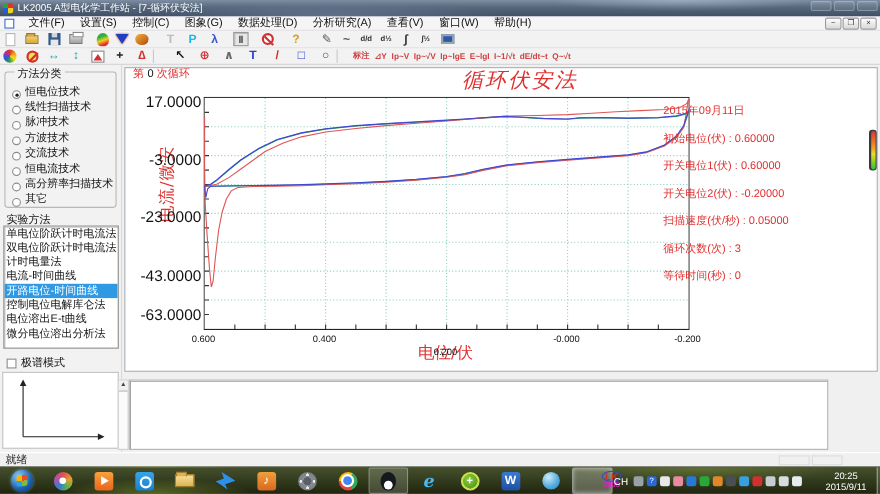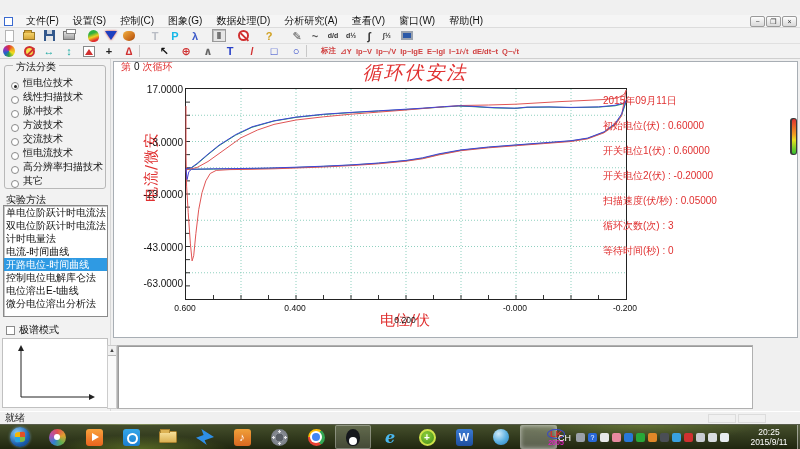--- a/index.html
+++ b/index.html
@@ -71,24 +71,24 @@
   .exp-item.sel { background:#2f9ae3; color:#fff; }
   .cbrow { position:absolute; left:6px; top:264px; display:flex; align-items:center; font-size:10px; color:#111; }
   .cbox { width:9px; height:9px; border:1px solid #8a8a8a; background:#fff; margin-right:4px; }
   .axespreview { position:absolute; left:2px; top:279px; width:106px; height:70px; background:#fff; border:1px solid #c0c0c0; }
 
   
   .chartpanel { position:absolute; left:111px; top:0; width:689px; height:352px; background:#f0f0f0; }
   .chartwhite { position:absolute; left:2px; top:2px; width:685px; height:277px; background:#fff; border:1px solid #a8aeb4; }
   .cycle-header { position:absolute; left:10px; top:1px; font-size:10px; color:#e03030; }
   .cycle-header .num { color:#111; padding:0 3px; }
-  .charttitle { position:absolute; left:194px; top:1px; width:220px; text-align:center; font-family:"DejaVu Serif","Liberation Serif",serif; font-style:italic; font-size:19px; letter-spacing:2px; color:#e03030; }
+  .charttitle { position:absolute; left:194px; top:1px; width:220px; text-align:right; font-family:"DejaVu Serif","Liberation Serif",serif; font-style:italic; font-size:19px; letter-spacing:2px; color:#e03030; }
   .ylab { position:absolute; left:-6px; top:100px; width:90px; height:16px; transform:rotate(-90deg); text-align:center; font-family:"DejaVu Serif","Liberation Serif",serif; font-size:15px; color:#e03030; letter-spacing:1px; }
   .xlab { position:absolute; left:244px; top:252px; width:100px; text-align:center; font-family:"DejaVu Serif","Liberation Serif",serif; font-size:15px; color:#e03030; }
-  .ytick { position:absolute; width:60px; text-align:right; font-size:10px; color:#111; }
+  .ytick { position:absolute; width:60px; text-align:right; font-size:14px; color:#111; }
   .xtick { position:absolute; width:48px; text-align:center; font-size:8.5px; color:#111; }
   .anno { position:absolute; left:492px; font-size:10px; color:#e03030; white-space:nowrap;margin-top:13px; }
   .plotsvg { position:absolute; left:74px; top:29px; }
   .levelbar { position:absolute; left:679px; top:59px; width:7px; height:37px; background:#3a3a3a; border-radius:3px; padding:1px 1.5px; }
   .levelbar i { display:block; width:100%; height:100%; border-radius:2px; background:linear-gradient(180deg,#e03030,#f0a020 45%,#e8e020 60%,#30c030); }
 
   
   .minisb { position:absolute; left:-4px; top:286px; width:10px; height:64px; background:#fafafa; border:1px solid #cccccc; }
   .minisb .up { width:100%; height:10px; background:#f0f0f0; border-bottom:1px solid #b8b8b8; font-size:6px; text-align:center; line-height:9px; color:#444; }
   .bottombox { position:absolute; left:6px; top:286px; width:636px; height:64px; background:#fff; border:1px solid #b0b0b0; box-shadow:inset 1px 1px 0 #9a9a9a; }
@@ -140,20 +140,29 @@
   .lang { color:#fff; font-size:9px; margin-right:2px; }
   .ticon { width:9px; height:9px; border-radius:2px; font-size:7px; color:#fff; text-align:center; line-height:9px; }
   .clock { position:absolute; right:7px; top:2px; width:48px; text-align:center; color:#fff; font-size:8.5px; line-height:10px; }
   .showdesk { position:absolute; right:0; top:0; width:3px; height:25px; border-left:1px solid rgba(255,255,255,.45); background:rgba(255,255,255,.12); }
 </style>
 </head>
 <body>
 
 <div class="screen">
 
+  <div class="titlebar">
+    <span class="appico"></span>
+    <span>LK2005 A型电化学工作站 - [7-循环伏安法]</span>
+    <span class="winbtns">
+      <span class="wbtn"></span>
+      <span class="wbtn"></span>
+      <span class="wbtn"></span>
+    </span>
+  </div>
 
   <div class="menubar">
     <span class="childico"></span>
     <span id="menu-items" style="display:flex;">
         <span class="menu-item">文件(F)</span>
         <span class="menu-item">设置(S)</span>
         <span class="menu-item">控制(C)</span>
         <span class="menu-item">图象(G)</span>
         <span class="menu-item">数据处理(D)</span>
         <span class="menu-item">分析研究(A)</span>

